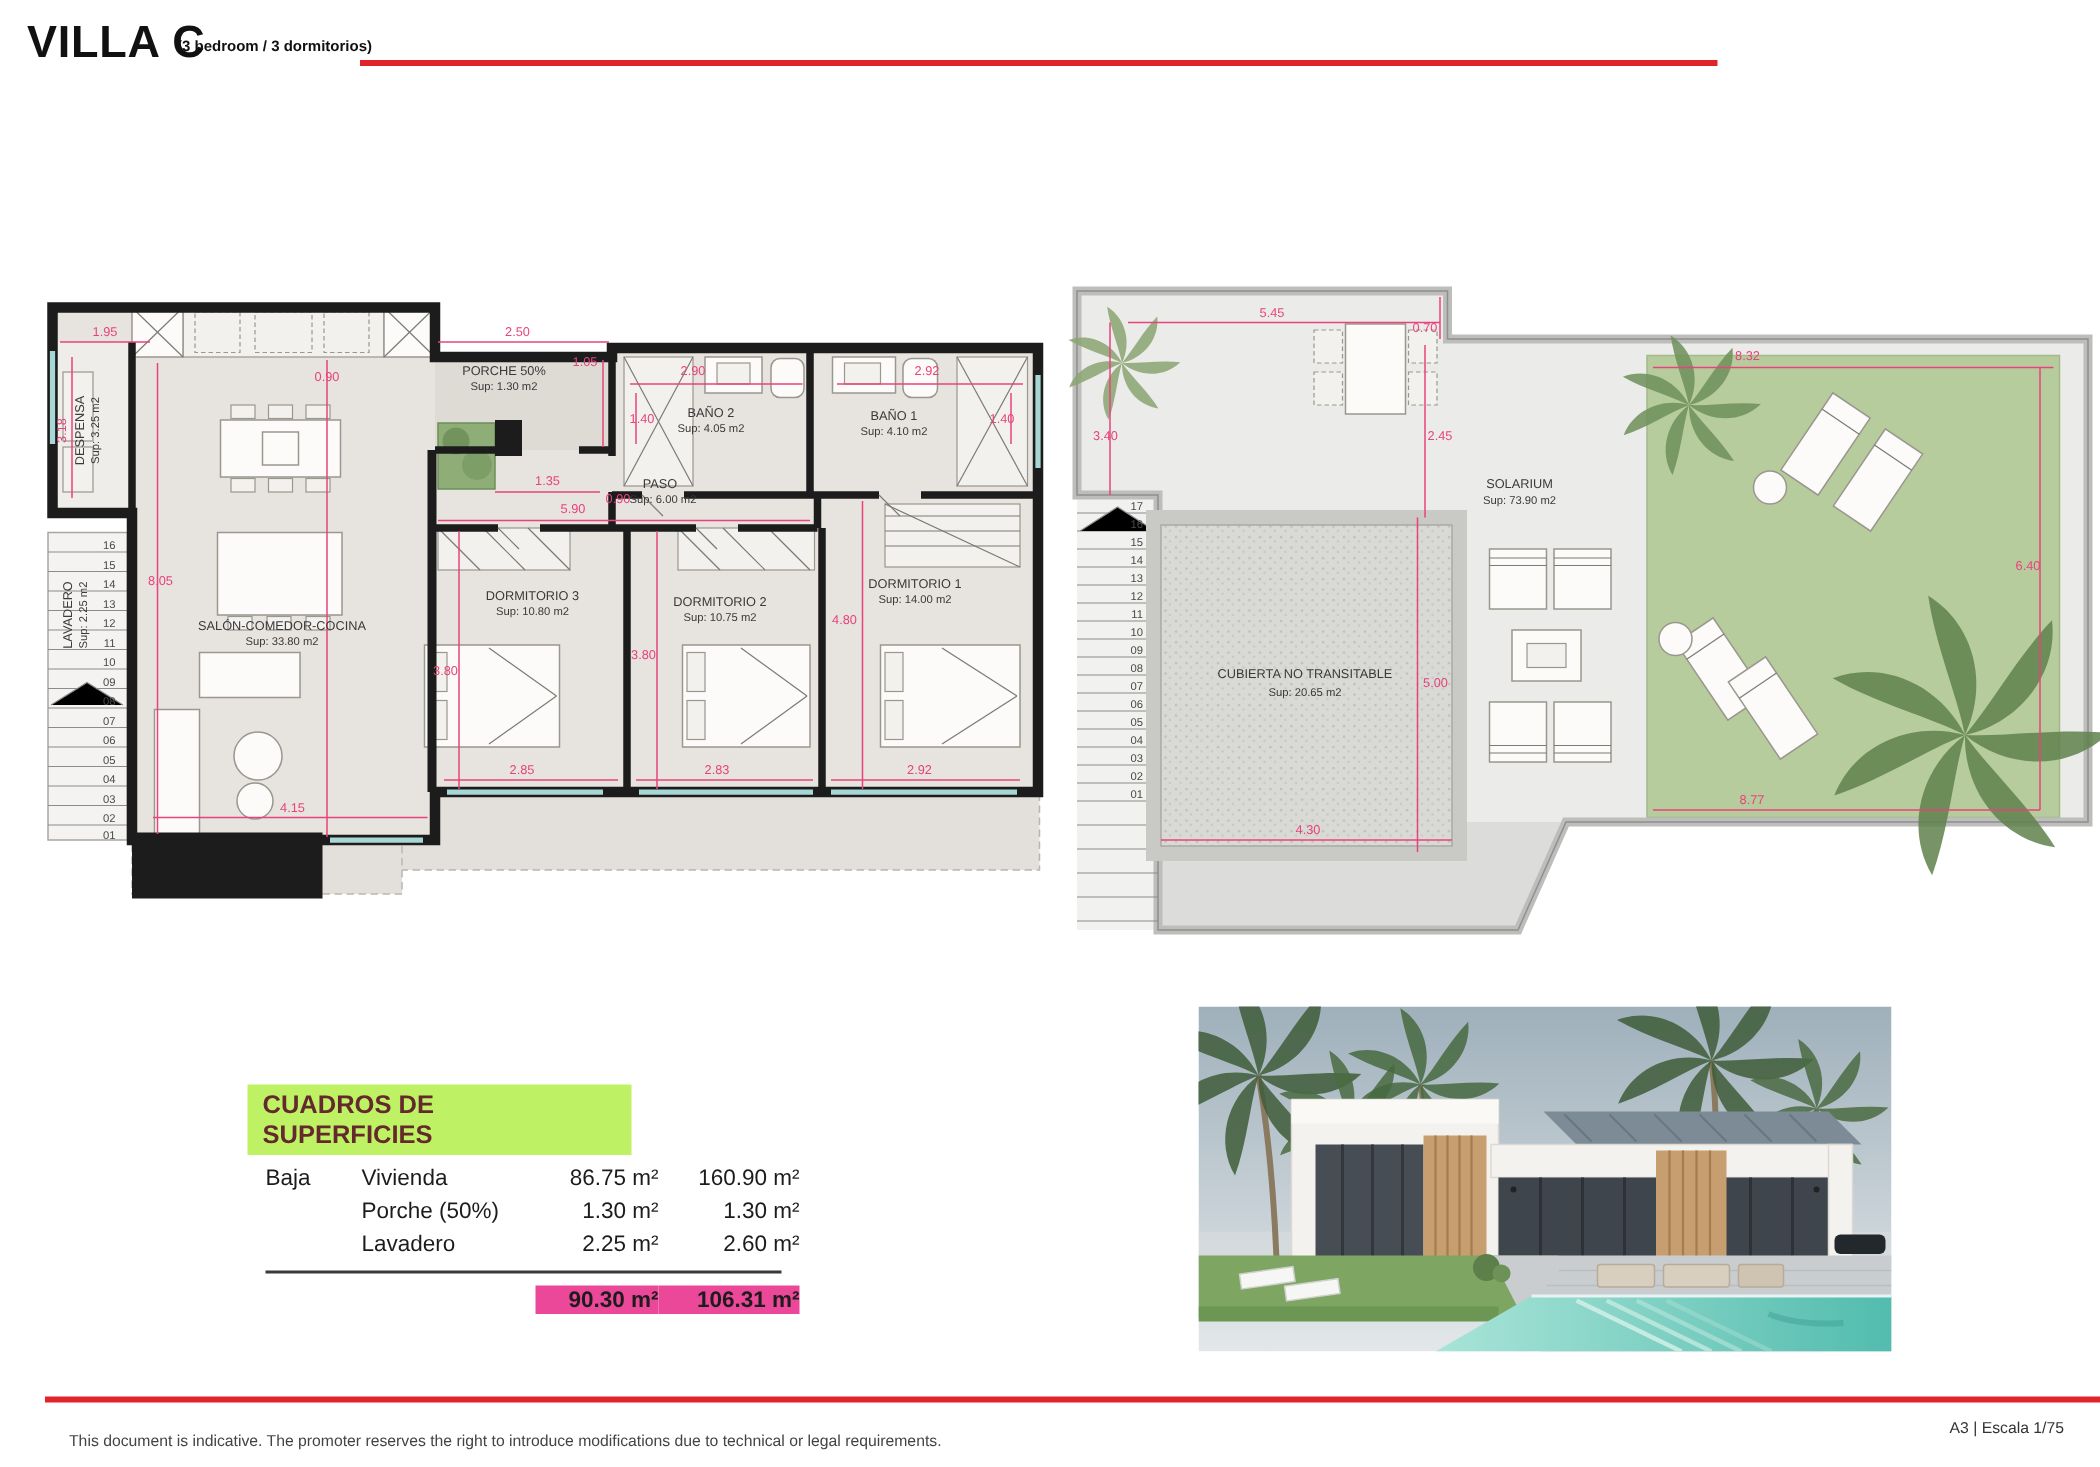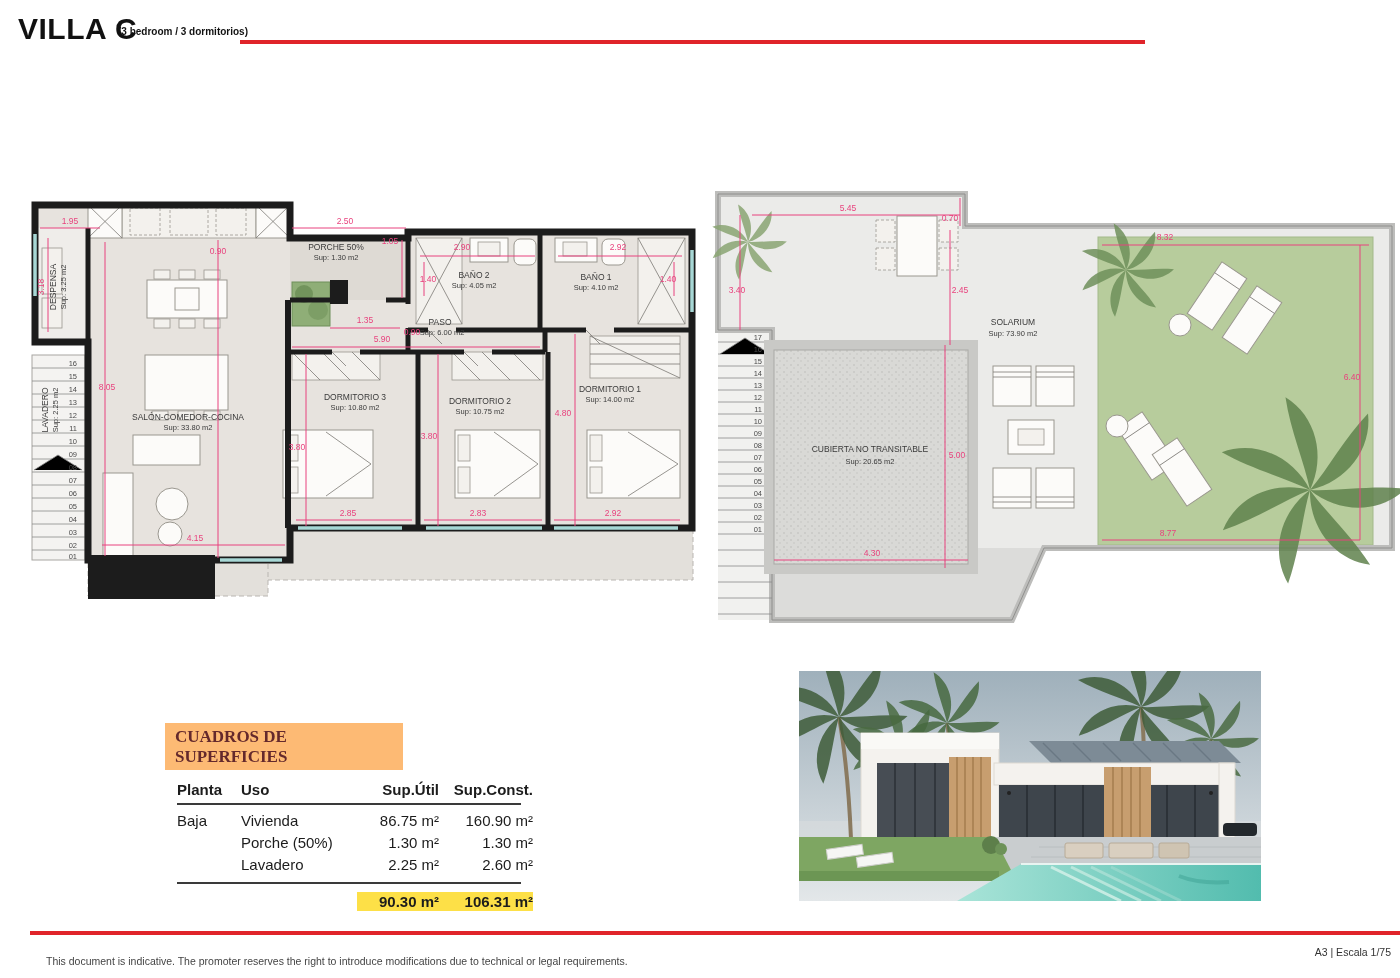--- a/index.html
+++ b/index.html
@@ -6,48 +6,48 @@
   #page{position:relative;width:1400px;height:978px;background:#ffffff;overflow:hidden;
         font-family:"Liberation Sans",sans-serif;color:#1c1c1c;}
   
   .hdr-title{position:absolute;left:18px;top:12px;font-size:30px;font-weight:bold;letter-spacing:.5px;color:#111;}
   .hdr-sub{position:absolute;left:118px;top:26px;font-size:10px;font-weight:bold;color:#111;}
   .hdr-rule{position:absolute;left:240px;top:40px;width:905px;height:4px;background:#e0242a;}
   
   .ftr-rule{position:absolute;left:30px;top:931px;width:1370px;height:4px;background:#e0242a;}
   .ftr-l1{position:absolute;left:36px;top:940px;font-size:11px;font-weight:bold;color:#222;}
   .ftr-l2{position:absolute;left:46px;top:955px;font-size:10.5px;color:#444;}
-  .ftr-scale{position:absolute;right:9px;top:946px;font-size:10.5px;color:#333;text-align:center;}
+  .ftr-scale{position:absolute;right:24px;top:946px;font-size:10.5px;color:#333;text-align:center;}
   
   .wmark{position:absolute;left:520px;top:438px;font-size:66px;letter-spacing:4px;
          color:rgba(125,125,125,0.16);pointer-events:none;z-index:30;}
   
   svg{font-family:"Liberation Sans",sans-serif;}
   .dimT{fill:#e8437e;font-size:8.5px;text-anchor:middle;}
   .dimL{stroke:#e8437e;stroke-width:1;fill:none;}
   .roomN{fill:#3a3a3a;font-size:8.5px;text-anchor:middle;}
   .roomA{fill:#3a3a3a;font-size:7.5px;text-anchor:middle;}
   .snum{fill:#4a4a4a;font-size:7.5px;text-anchor:end;}
   .stair{stroke:#8c8c8c;stroke-width:.8;}
   .furn{fill:#fcfbf9;stroke:#9a978f;stroke-width:1;}
   .furn2{fill:#f3f1ed;stroke:#9a978f;stroke-width:.8;}
   .hatch{stroke:#7c7a75;stroke-width:.8;}
   .teal{stroke:#a7d7d5;stroke-width:3.5;}
   .wallseg{stroke:#1c1c1c;fill:none;}
   
   .s-table{position:absolute;left:165px;top:723px;width:356px;font-size:15px;}
-  .s-title{background:#fdba74;color:#64292c;font-weight:bold;font-size:17px;
-           padding:4px 0 3px 10px;width:228px;font-family:Liberation Serif, serif;}
+  .s-title{background:#bef264;color:#64292c;font-weight:bold;font-size:17px;
+           padding:4px 18px 3px 10px;width:228px;}
   .s-grid{display:grid;grid-template-columns:64px 116px 82px 94px;column-gap:0;margin-left:12px;}
   .s-head{margin-top:10px;font-weight:bold;border-bottom:2px solid #3a3a3a;padding-bottom:4px;}
   .s-body{margin-top:6px;row-gap:3px;}
   .s-sep{margin-left:12px;border-bottom:2px solid #3a3a3a;margin-top:8px;width:344px;}
   .s-total{margin-top:8px;font-weight:bold;}
   .num{text-align:right;}
-  .pinkcell{background:#fde047;padding:4px 0 4px 6px;}
+  .pinkcell{background:#ec4899;padding:4px 0 4px 6px;}
   .cell{padding:1px 0;}
 </style>
 </head>
 <body>
 
 <div id="page">
 
   <div class="hdr-title">VILLA C</div>
   <div class="hdr-sub">(3 bedroom / 3 dormitorios)</div>
   <div class="hdr-rule"></div>
@@ -466,26 +466,20 @@
       <text class="roomN" x="301" y="137">SOLARIUM</text>
       <text class="roomA" x="301" y="148">Sup: 73.90 m2</text>
       <text class="roomN" x="158" y="264">CUBIERTA NO TRANSITABLE</text>
       <text class="roomA" x="158" y="276">Sup: 20.65 m2</text>
     </g>
   </svg>
 
 
   <div class="s-table">
     <div class="s-title">CUADROS DE SUPERFICIES</div>
-    <div class="s-grid s-head">
-      <div class="cell">Planta</div>
-      <div class="cell">Uso</div>
-      <div class="cell num">Sup.Útil</div>
-      <div class="cell num">Sup.Const.</div>
-    </div>
     <div class="s-grid s-body">
       <div class="cell">Baja</div>
       <div class="cell">Vivienda</div>
       <div class="cell num">86.75 m²</div>
       <div class="cell num">160.90 m²</div>
       <div class="cell"></div>
       <div class="cell">Porche (50%)</div>
       <div class="cell num">1.30 m²</div>
       <div class="cell num">1.30 m²</div>
       <div class="cell"></div>

